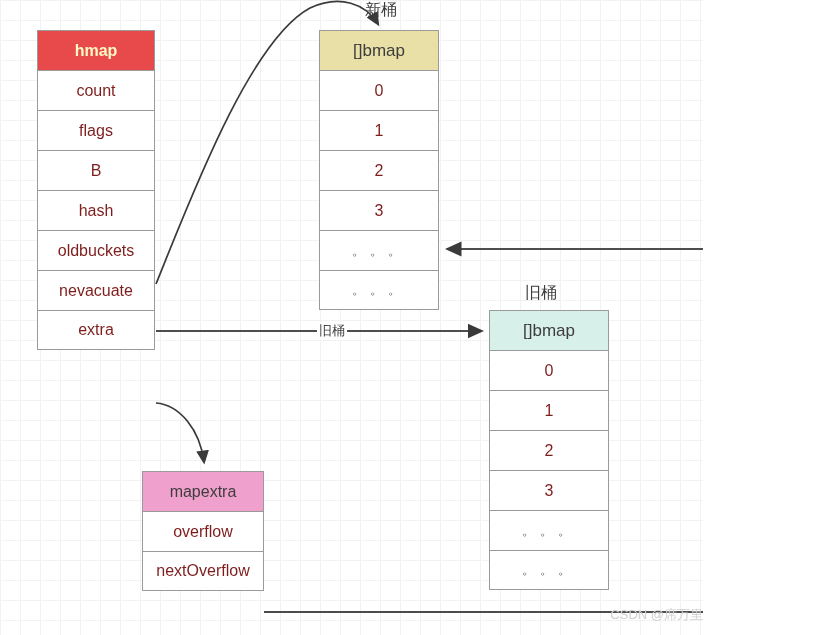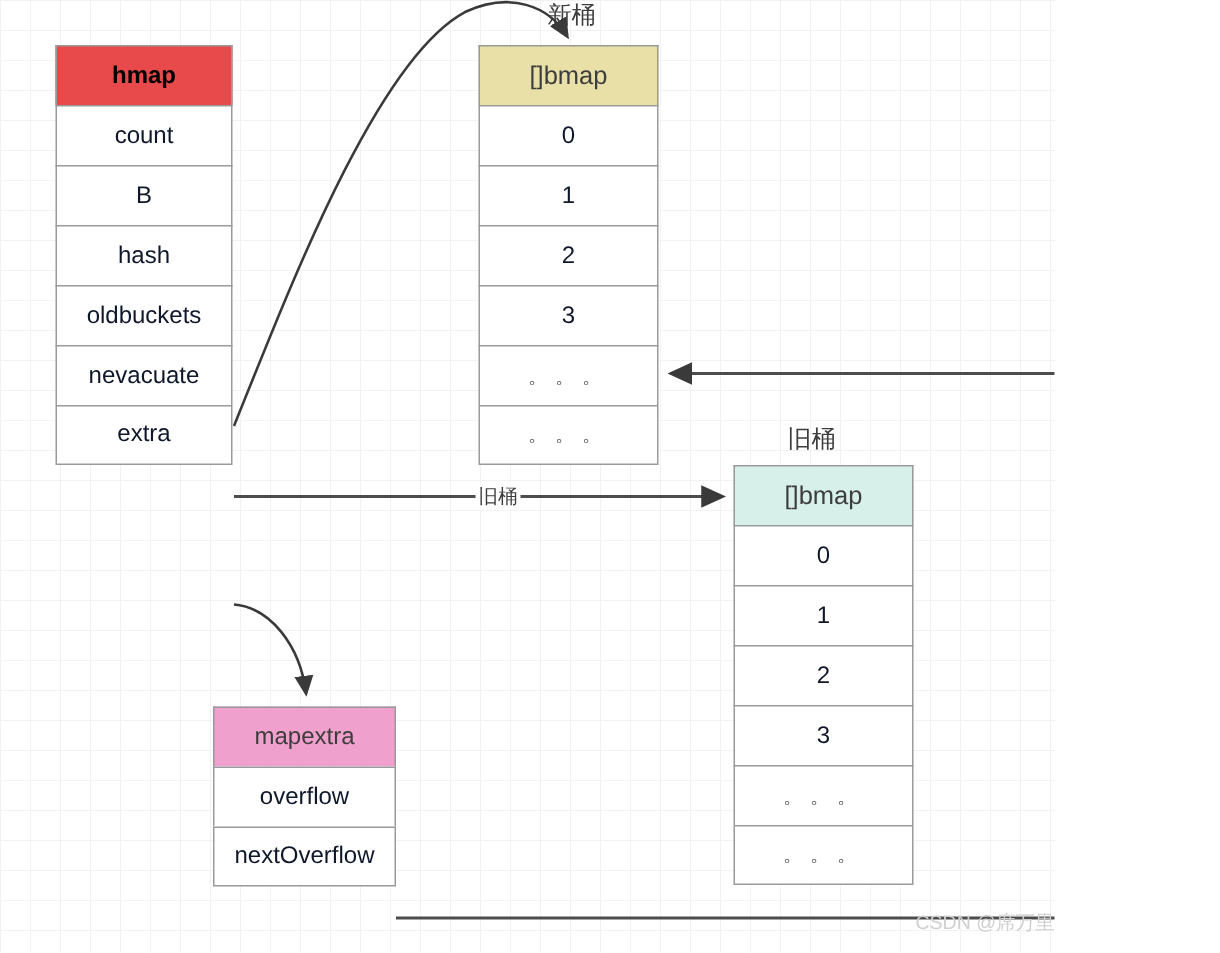--- a/index.html
+++ b/index.html
@@ -28,35 +28,35 @@
     box-sizing: border-box;
   }
   .row {
     box-sizing: border-box;
     border: 1px solid #9a9a9a;
     border-bottom: none;
     background: #ffffff;
     display: flex;
     align-items: center;
     justify-content: center;
-    color: #0f172a;
+    color: #7f1d1d;
     font-size: 16px;
     white-space: nowrap;
   }
   .row.last { border-bottom: 1px solid #9a9a9a; }
   .row.header {
     font-weight: bold;
     color: #333333;
     border-color: #9a9a9a;
   }
 
   
   #hmap-table { left: 37px; top: 30px; width: 118px; }
   #hmap-table .row { height: 40px; }
-  #hmap-table .row.header { background: #e8494a; color: #000000; }
+  #hmap-table .row.header { background: #e8494a; color: #fef9c3; }
 
   
   #newbucket-table { left: 319px; top: 30px; width: 120px; }
   #newbucket-table .row { height: 40px; }
   #newbucket-table .row.header { background: #e9e0a8; color: #3d3d3d; font-weight: normal; font-size: 17px; }
 
   
   #oldbucket-table { left: 489px; top: 310px; width: 120px; }
   #oldbucket-table .row { height: 40px; }
   #oldbucket-table .row.header { background: #d8f0ea; color: #3d3d3d; font-weight: normal; font-size: 17px; }
@@ -111,20 +111,21 @@
 <body>
 
 <div id="canvas">
 
   <div class="caption" id="cap-newbucket">新桶</div>
   <div class="caption" id="cap-oldbucket">旧桶</div>
 
   <div class="table" id="hmap-table">
     <div class="row header">hmap</div>
     <div class="row">count</div>
+    <div class="row">flags</div>
     <div class="row">B</div>
     <div class="row">hash</div>
     <div class="row">oldbuckets</div>
     <div class="row">nevacuate</div>
     <div class="row last">extra</div>
   </div>
 
   <div class="table" id="newbucket-table">
     <div class="row header">[]bmap</div>
     <div class="row">0</div>

